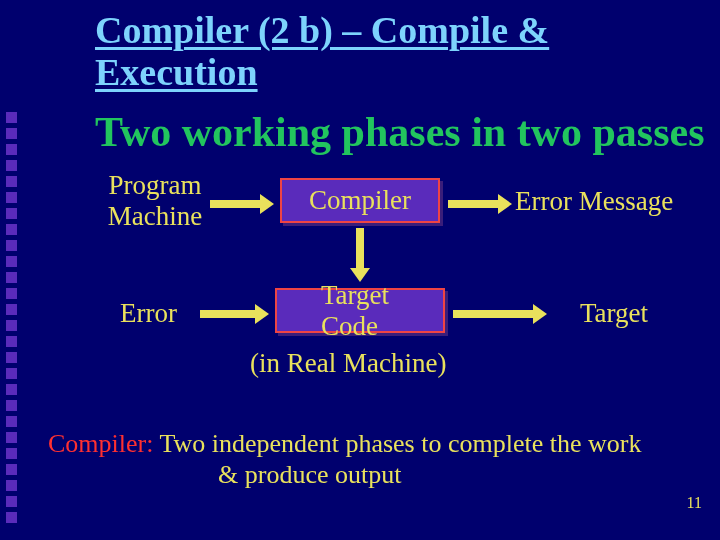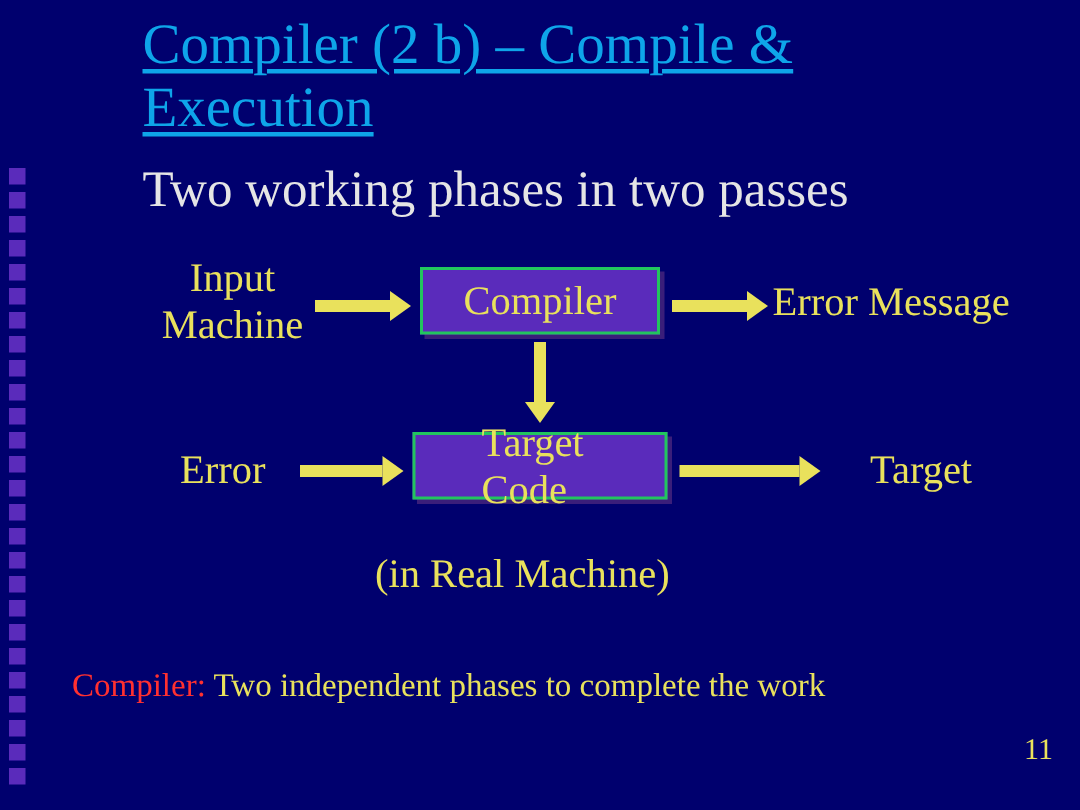--- a/index.html
+++ b/index.html
@@ -22,52 +22,53 @@
   .deco-sq {
     width: 11px;
     height: 11px;
     background: #5a2bbb;
   }
   .title {
     position: absolute;
     left: 95px;
     top: 10px;
     width: 560px;
-    color: #0ea5e9;
+    color: #7dd3fc;
     font-size: 38px;
-    font-weight: normal;
+    font-weight: bold;
     line-height: 1.1;
     text-decoration: underline;
     text-decoration-thickness: 3px;
     text-underline-offset: 4px;
   }
   .subtitle {
     position: absolute;
     left: 95px;
     top: 108px;
-    color: #e5e5e5;
-    font-size: 34px;
+    color: #22c55e;
+    font-size: 42px;
+    font-weight: bold;
   }
   .diagram {
     position: absolute;
     left: 60px;
     top: 160px;
     width: 630px;
     height: 230px;
   }
   .txt {
     position: absolute;
     color: #e9e15c;
     font-size: 27px;
     text-align: center;
   }
   .box {
     position: absolute;
     background: #5a2bbb;
-    border: 2px solid #22c55e;
+    border: 2px solid #ef4444;
     box-shadow: 3px 3px 0 0 #3a1e7a;
     color: #e9e15c;
     font-size: 27px;
     display: flex;
     align-items: center;
     justify-content: center;
   }
   .arrow-r {
     position: absolute;
     height: 8px;
@@ -95,33 +96,32 @@
     border-top: 14px solid #e9e15c;
     border-left: 10px solid transparent;
     border-right: 10px solid transparent;
   }
   .footer {
     position: absolute;
     left: 48px;
     top: 428px;
     width: 640px;
     color: #e9e15c;
-    font-size: 22px;
+    font-size: 26px;
     line-height: 1.2;
-    margin-top: 16px;
   }
   .footer .row { display: block; }
   .red { color: #ff3030; }
   .row4 { padding-left: 170px; }
   .pagenum {
     position: absolute;
     right: 18px;
     bottom: 28px;
     color: #e9e15c;
-    font-size: 20px;
+    font-size: 16px;
   }
 </style>
 </head>
 <body>
 
 <div class="deco-col">
   <div class="deco-sq"></div>
   <div class="deco-sq"></div>
   <div class="deco-sq"></div>
   <div class="deco-sq"></div>
@@ -147,42 +147,43 @@
   <div class="deco-sq"></div>
   <div class="deco-sq"></div>
   <div class="deco-sq"></div>
 </div>
 
 <div class="title">Compiler (2 b) – Compile &amp; Execution</div>
 <div class="subtitle">Two working phases in two passes</div>
 
 <div class="diagram">
   <div class="txt" style="left:40px; top:10px; width:110px;">
-    <span>Input</span><br>
+    <span>Program</span><br>
     <span>Machine</span>
   </div>
   <div class="arrow-r" style="left:150px; top:40px; width:50px;"></div>
   <div class="box" style="left:220px; top:18px; width:160px; height:45px;">
     <span>Compiler</span>
   </div>
   <div class="arrow-r" style="left:388px; top:40px; width:50px;"></div>
   <div class="txt" style="left:455px; top:26px;">Error Message</div>
 
   <div class="arrow-d" style="left:296px; top:68px; height:40px;"></div>
 
   <div class="txt" style="left:60px; top:138px;">Error</div>
   <div class="arrow-r" style="left:140px; top:150px; width:55px;"></div>
   <div class="box" style="left:215px; top:128px; width:170px; height:45px;padding-left:44px;">
     <span>Target Code</span>
   </div>
   <div class="arrow-r" style="left:393px; top:150px; width:80px;"></div>
   <div class="txt" style="left:520px; top:138px;">Target</div>
 
-  <div class="txt" style="left:190px; top:188px;margin-top:19px;">(in Real Machine)</div>
+  <div class="txt" style="left:190px; top:188px;">(in Real Machine)</div>
 </div>
 
 <div class="footer">
   <span class="row">
     <span class="red">Compiler:</span><span> Two independent phases to complete the work</span>
   </span>
+  <span class="row row4">&amp; produce output</span>
 </div>
 
 <div class="pagenum">11</div>
 
 </body></html>

